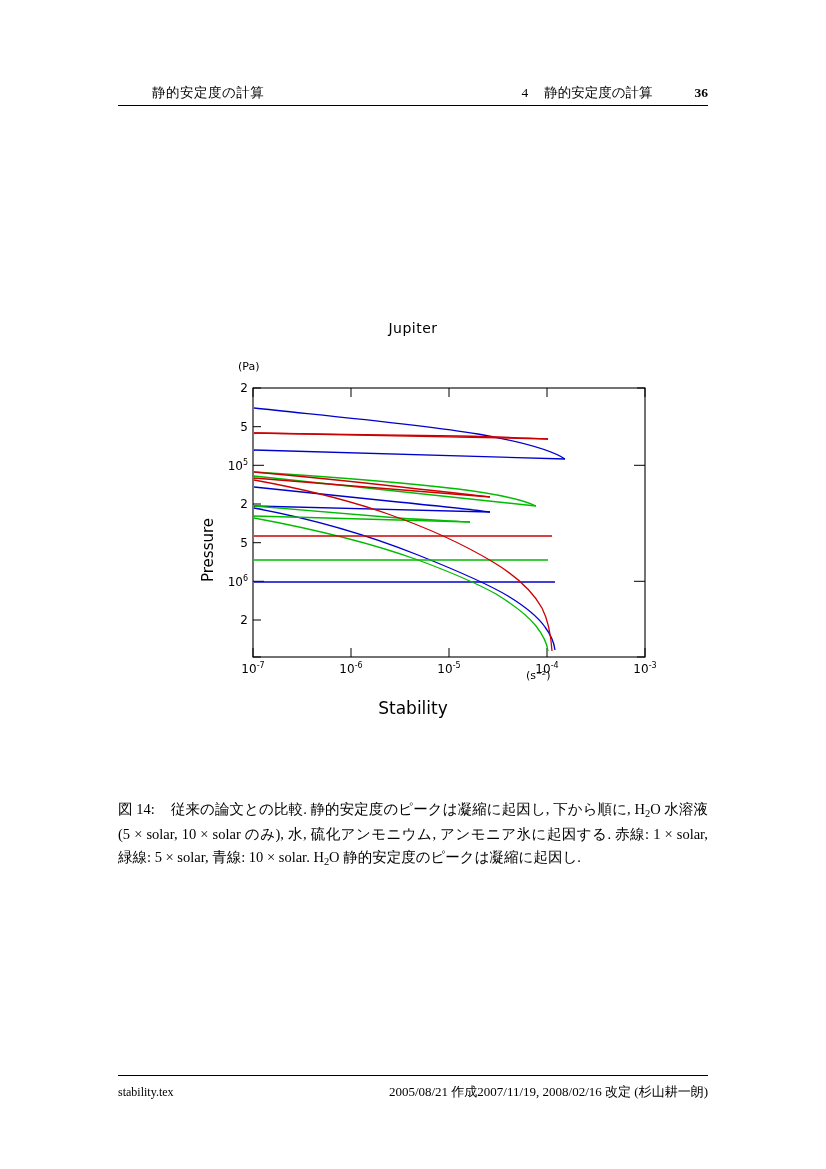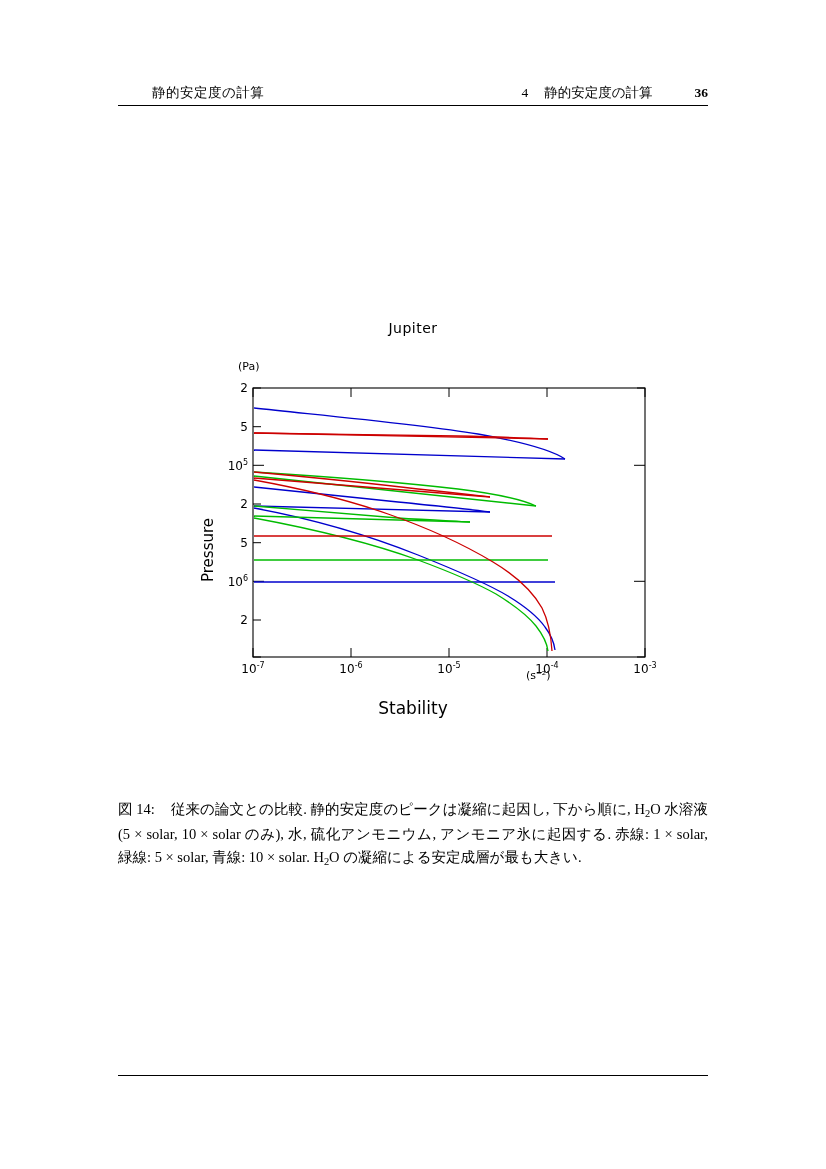--- a/index.html
+++ b/index.html
@@ -230,18 +230,22 @@
           <path d="M136,160 C 180,168 230,180 270,194 C 310,208 345,224 375,242
                    C 400,257 415,272 424,288 C 430,300 433,315 434,331"></path>
           <path d="M434,216 L 136,216"></path>
         </g>
 
       </g>
     </svg>
   </div>
 
   <div class="caption">
-    <span class="lbl">図 14:</span><span>従来の論文との比較. 静的安定度のピークは凝縮に起因し, 下から順に, H</span><sub>2</sub><span>O 水溶液 (5 × solar, 10 × solar のみ), 水, 硫化アンモニウム, アンモニア氷に起因する. 赤線: 1 × solar, 緑線: 5 × solar, 青線: 10 × solar. H</span><sub>2</sub><span>O の凝縮による安定成層が最も大きい.</span>
+    <span class="lbl">図 14:</span><span>従来の論文との比較. 静的安定度のピークは凝縮に起因し, 下から順に, H</span><sub>2</sub><span>O 水溶液 (5 × solar, 10 × solar のみ), 水, 硫化アンモニウム, アンモニア氷に起因する. 赤線: 1 × solar, 緑線: 5 × solar, 青線: 10 × solar. H</span><sub>2</sub><span>O 静的安定度のピークは凝縮に起因し.</span>
   </div>
 
   <div class="footer-rule"></div>
+  <div class="footer">
+    <span class="footer-left">stability.tex</span>
+    <span class="footer-right">2005/08/21 作成2007/11/19, 2008/02/16 改定 (杉山耕一朗)</span>
+  </div>
 
 </div>
 
 </body></html>

